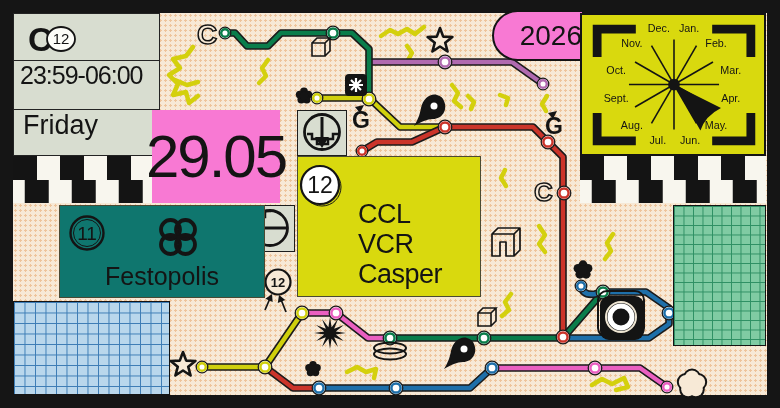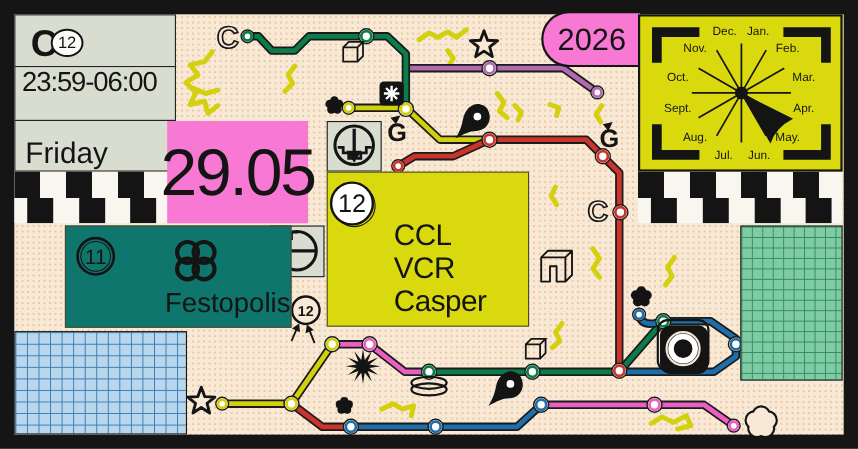--- a/index.html
+++ b/index.html
@@ -7,37 +7,37 @@
        font-family:"Liberation Sans","DejaVu Sans",sans-serif;color:#141414;}
   .abs{position:absolute;}
   #map-bg{left:13px;top:13px;width:754px;height:382px;background-color:#f7e9d6;
     background-image:radial-gradient(#eec49b 1.1px, rgba(0,0,0,0) 1.3px);background-size:5px 5px;z-index:0;}
   #overlay{left:0;top:0;width:780px;height:408px;z-index:1;}
   .box{box-sizing:border-box;z-index:2;}
   .tile{left:13px;width:147px;background:#d8ddd0;border:1px solid #232323;box-sizing:border-box;z-index:2;}
   #tile-logo{top:13px;height:48px;}
   #tile-time{top:60px;height:50px;display:flex;align-items:flex-start;padding-left:6px;
      font-size:25px;letter-spacing:-1px;}
-  #tile-day{top:109px;height:47px;display:flex;align-items:flex-end;padding-left:9px;font-size:27px;}
+  #tile-day{top:109px;height:47px;display:flex;align-items:flex-start;padding-left:9px;font-size:27px;}
   .checker{overflow:hidden;z-index:2;}
   .checker .row{height:23.5px;background:repeating-linear-gradient(90deg,#141414 0 23.5px,#f8f6ee 23.5px 47px);}
   .checker .row.off{background-position:11.75px 0;}
   #checker-left{left:13px;top:156px;width:139px;height:47px;}
   #checker-right{left:580px;top:156px;width:186px;height:47px;}
   #date-box{left:152px;top:110px;width:128px;height:93px;background:#f879d3;
      display:flex;align-items:center;justify-content:center;font-size:60px;letter-spacing:-2px;z-index:2;}
   #year-pill{left:492px;top:10px;width:88px;height:47px;background:#f879d3;border:2px solid #141414;
-     border-radius:26px 0 0 26px;display:flex;align-items:center;justify-content:center;font-size:28px;z-index:2;}
+     border-radius:26px 0 0 26px;display:flex;align-items:center;justify-content:flex-end;font-size:28px;z-index:2;}
   #months-box{left:580px;top:13px;width:186px;height:143px;background:#d9d90e;border:2px solid #141414;z-index:3;}
   #anchor-tile{left:297px;top:110px;width:50px;height:46px;background:#d8ddd0;border:1.5px solid #1d1d1d;}
   #arrow-tile{left:245px;top:205px;width:50px;height:47px;background:#d8ddd0;border:1.5px solid #1d1d1d;}
   #lineup-box{left:297px;top:156px;width:184px;height:141px;background:#d9d90e;border:1px solid #4a4a33;}
   #lineup-text{left:60px;top:42px;font-size:27px;line-height:30px;letter-spacing:-0.5px;}
   #venue-box{left:13px;top:205px;width:206px;height:93px;background:#0f766e;border:1px solid #4a4a33;margin-left:46px;}
-  #venue-name{left:0;right:0;top:56px;text-align:right;font-size:25px;}
+  #venue-name{left:0;right:0;top:56px;text-align:center;font-size:25px;}
   #blue-grid{left:13px;top:301px;width:157px;height:94px;background-color:#b9d7ec;border:1.5px solid #141414;
      background-image:linear-gradient(#3c7cb5 1px,rgba(0,0,0,0) 1px),linear-gradient(90deg,#3c7cb5 1px,rgba(0,0,0,0) 1px);
      background-size:10.5px 10.5px;}
   #teal-grid{left:673px;top:205px;width:93px;height:141px;background-color:#80cba3;border:1.5px solid #141414;
      background-image:linear-gradient(#2e8f63 1px,rgba(0,0,0,0) 1px),linear-gradient(90deg,#2e8f63 1px,rgba(0,0,0,0) 1px);
      background-size:9.5px 9.5px;}
   svg text{font-family:"Liberation Sans","DejaVu Sans",sans-serif;}
   .cas{fill:none;stroke:#1b1b1b;stroke-width:7.6;stroke-linejoin:round;stroke-linecap:round;}
   .lin{fill:none;stroke-width:4.4;stroke-linejoin:round;stroke-linecap:round;}
   .so{fill:#fff;stroke:#1b1b1b;stroke-width:1.3;}

